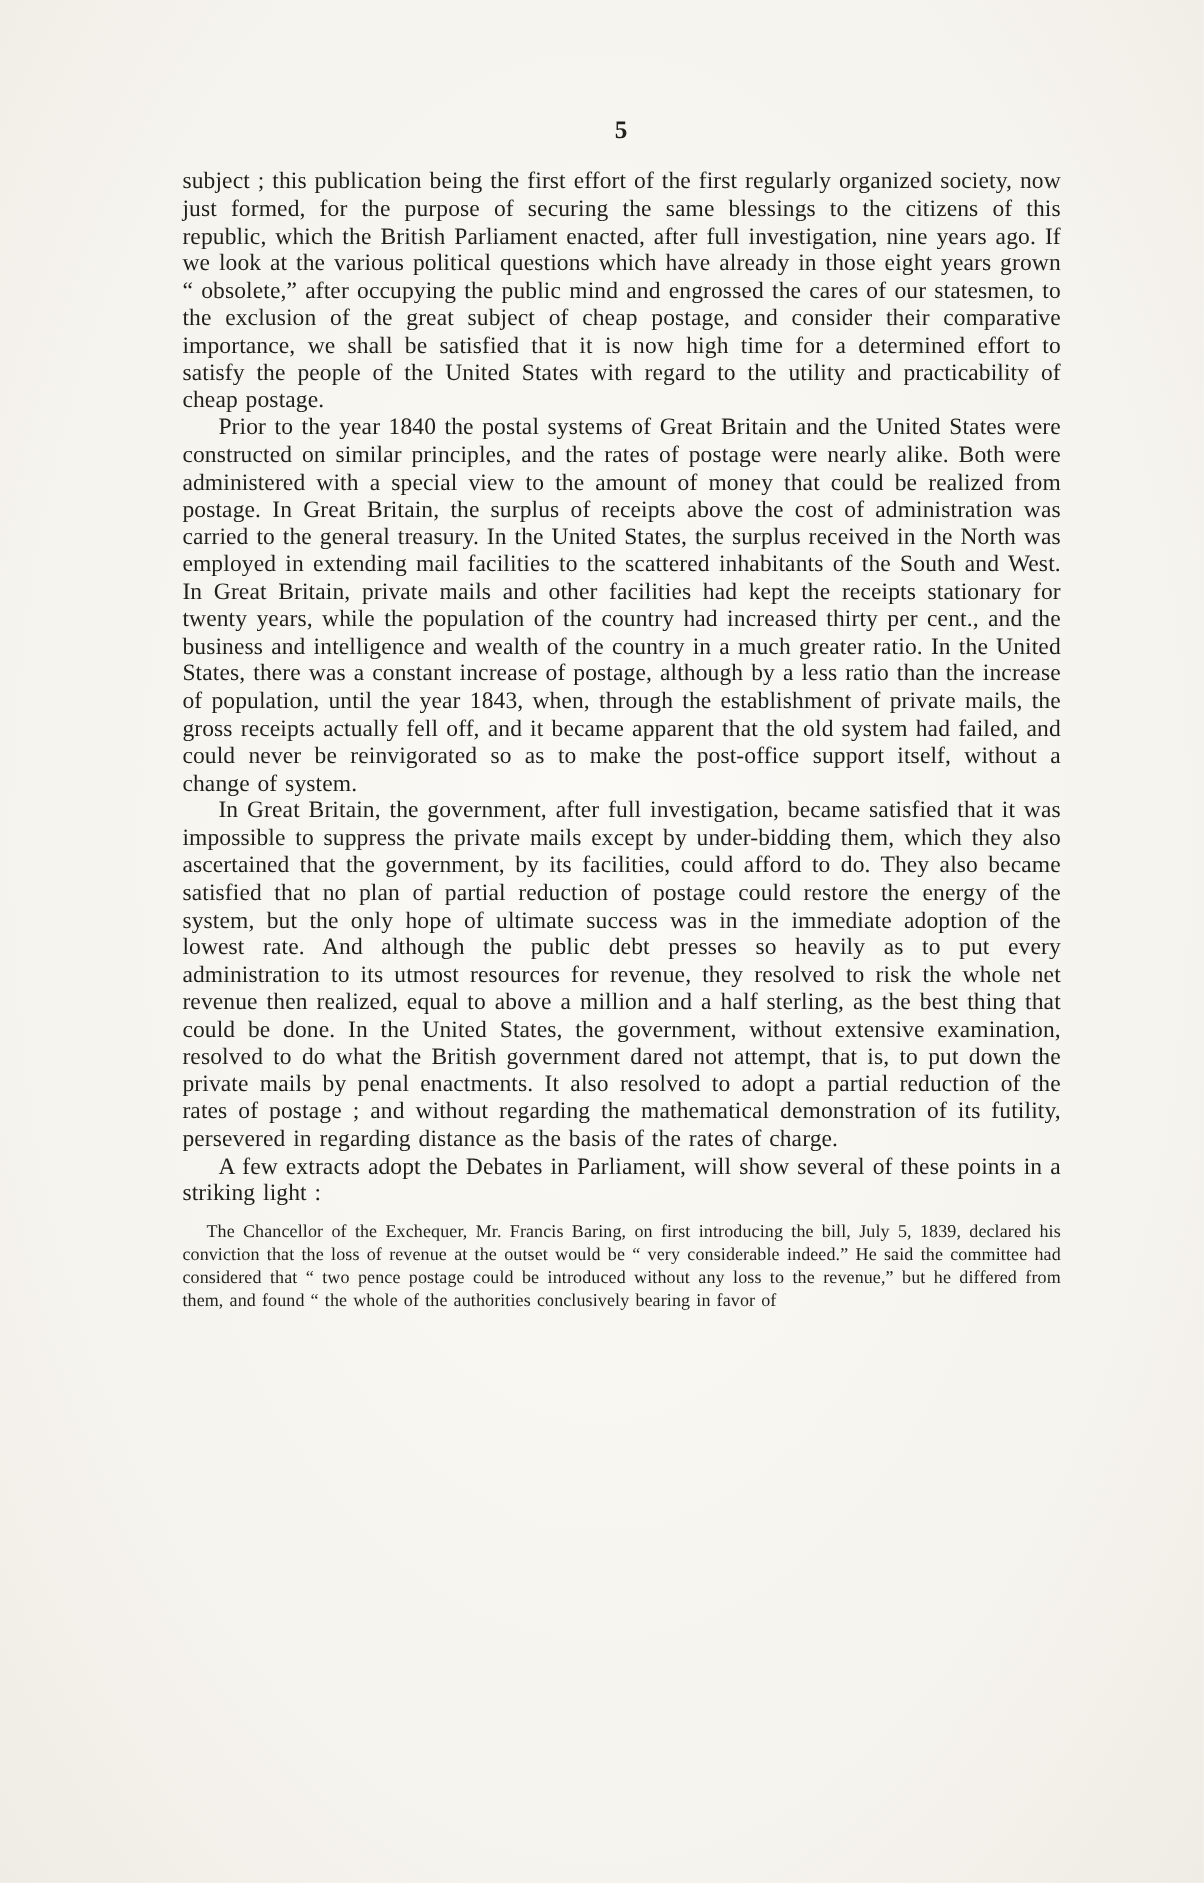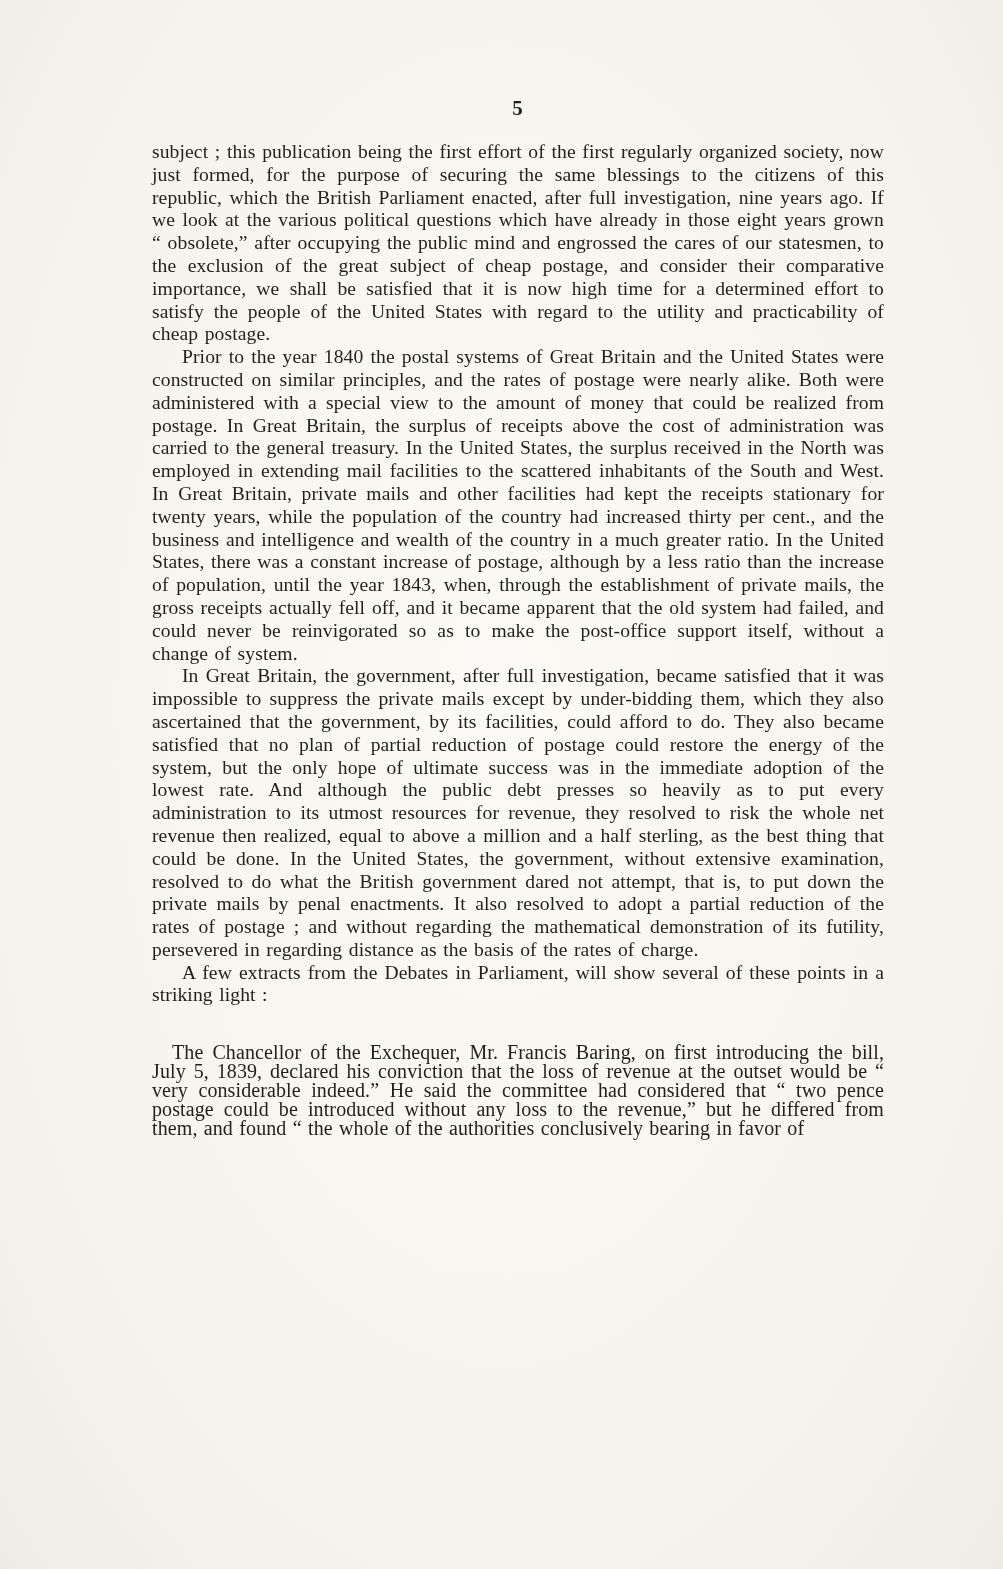--- a/index.html
+++ b/index.html
@@ -38,23 +38,23 @@
     text-align: justify;
     font-size: 19.6px;
     line-height: 22.8px;
     word-spacing: 1.5px;
     letter-spacing: 0.1px;
   }
   p.para.indent {
     text-indent: 30px;
   }
   p.extract {
-    margin: 36px 0 0 0;
+    margin: 11px 0 0 0;
     text-align: justify;
-    font-size: 20px;
+    font-size: 15px;
     line-height: 18.9px;
     word-spacing: 1.2px;
     letter-spacing: 0.1px;
   }
   p.extract.indent {
     text-indent: 20px;
   }
 </style>
 </head>
 <body>
@@ -62,17 +62,17 @@
 <div class="page">
   <div class="page-number">5</div>
 
   <div class="text-block">
     <p class="para">subject ; this publication being the first effort of the first regularly organized society, now just formed, for the purpose of securing the same blessings to the citizens of this republic, which the British Parliament enacted, after full investigation, nine years ago.  If we look at the various political questions which have already in those eight years grown “ obsolete,” after occupying the public mind and engrossed the cares of our statesmen, to the exclusion of the great subject of cheap postage, and consider their comparative importance, we shall be satisfied that it is now high time for a determined effort to satisfy the people of the United States with regard to the utility and practicability of cheap postage.</p>
 
     <p class="para indent">Prior to the year 1840 the postal systems of Great Britain and the United States were constructed on similar principles, and the rates of postage were nearly alike.  Both were administered with a special view to the amount of money that could be realized from postage.  In Great Britain, the surplus of receipts above the cost of administration was carried to the general treasury.  In the United States, the surplus received in the North was employed in extending mail facilities to the scattered inhabitants of the South and West.  In Great Britain, private mails and other facilities had kept the receipts stationary for twenty years, while the population of the country had increased thirty per cent., and the business and intelligence and wealth of the country in a much greater ratio.  In the United States, there was a constant increase of postage, although by a less ratio than the increase of population, until the year 1843, when, through the establishment of private mails, the gross receipts actually fell off, and it became apparent that the old system had failed, and could never be reinvigorated so as to make the post-office support itself, without a change of system.</p>
 
     <p class="para indent">In Great Britain, the government, after full investigation, became satisfied that it was impossible to suppress the private mails except by under-bidding them, which they also ascertained that the government, by its facilities, could afford to do.  They also became satisfied that no plan of partial reduction of postage could restore the energy of the system, but the only hope of ultimate success was in the immediate adoption of the lowest rate.  And although the public debt presses so heavily as to put every administration to its utmost resources for revenue, they resolved to risk the whole net revenue then realized, equal to above a million and a half sterling, as the best thing that could be done.  In the United States, the government, without extensive examination, resolved to do what the British government dared not attempt, that is, to put down the private mails by penal enactments.  It also resolved to adopt a partial reduction of the rates of postage ; and without regarding the mathematical demonstration of its futility, persevered in regarding distance as the basis of the rates of charge.</p>
 
-    <p class="para indent">A few extracts from the Debates in Parliament, will show several of these points in a striking light :</p>
+    <p class="para indent">A few extracts adopt the Debates in Parliament, will show several of these points in a striking light :</p>
 
     <p class="extract indent">The Chancellor of the Exchequer, Mr. Francis Baring, on first introducing the bill, July 5, 1839, declared his conviction that the loss of revenue at the outset would be “ very considerable indeed.”  He said the committee had considered that “ two pence postage could be introduced without any loss to the revenue,” but he differed from them, and found “ the whole of the authorities conclusively bearing in favor of</p>
   </div>
 </div>
 
 </body></html>

